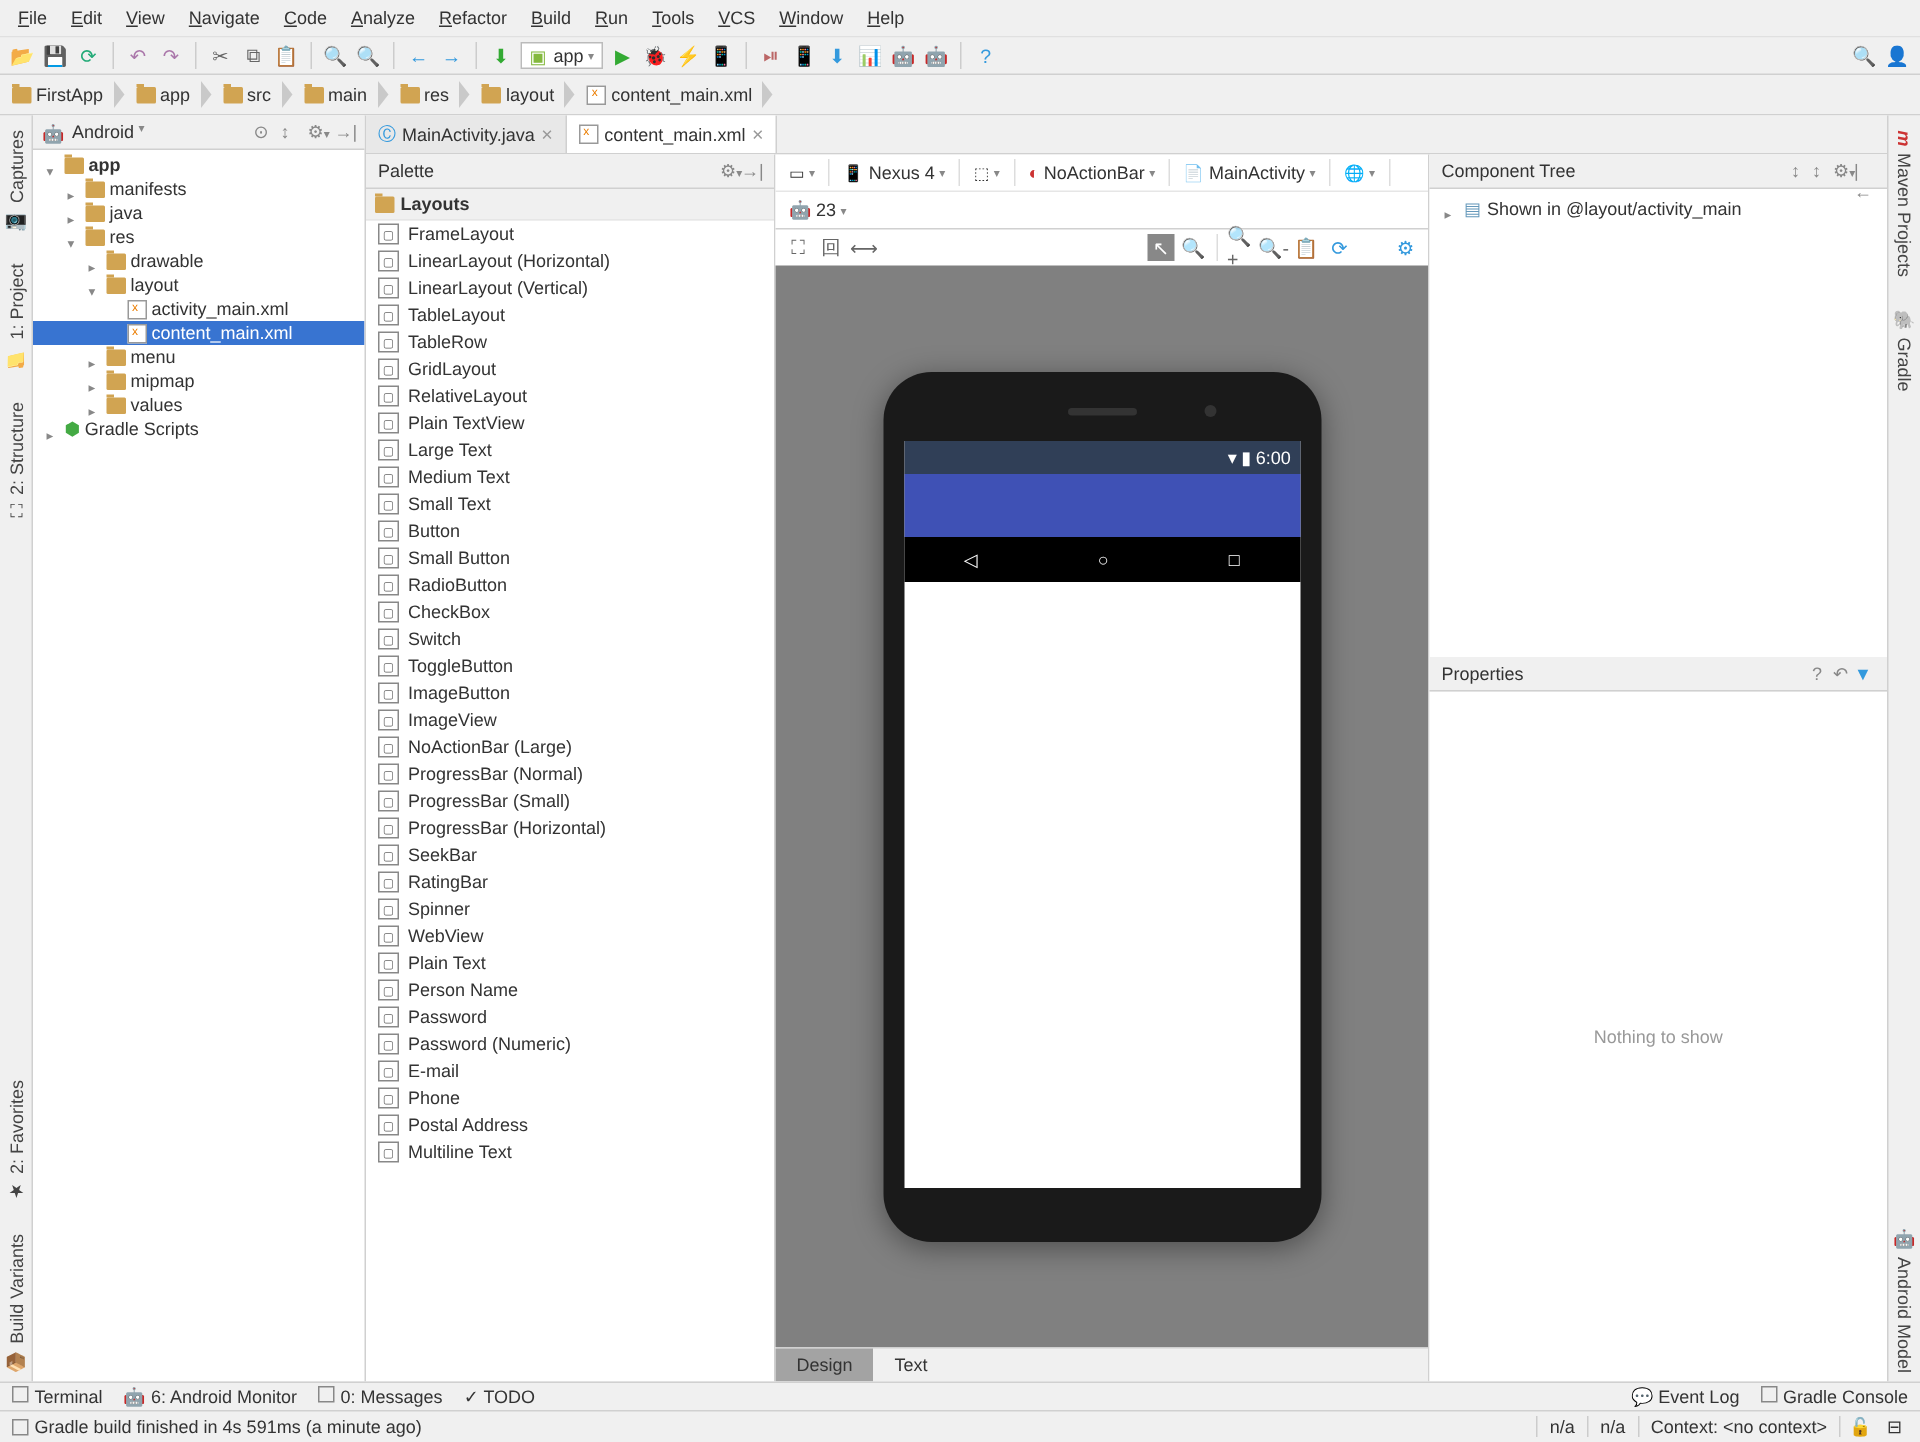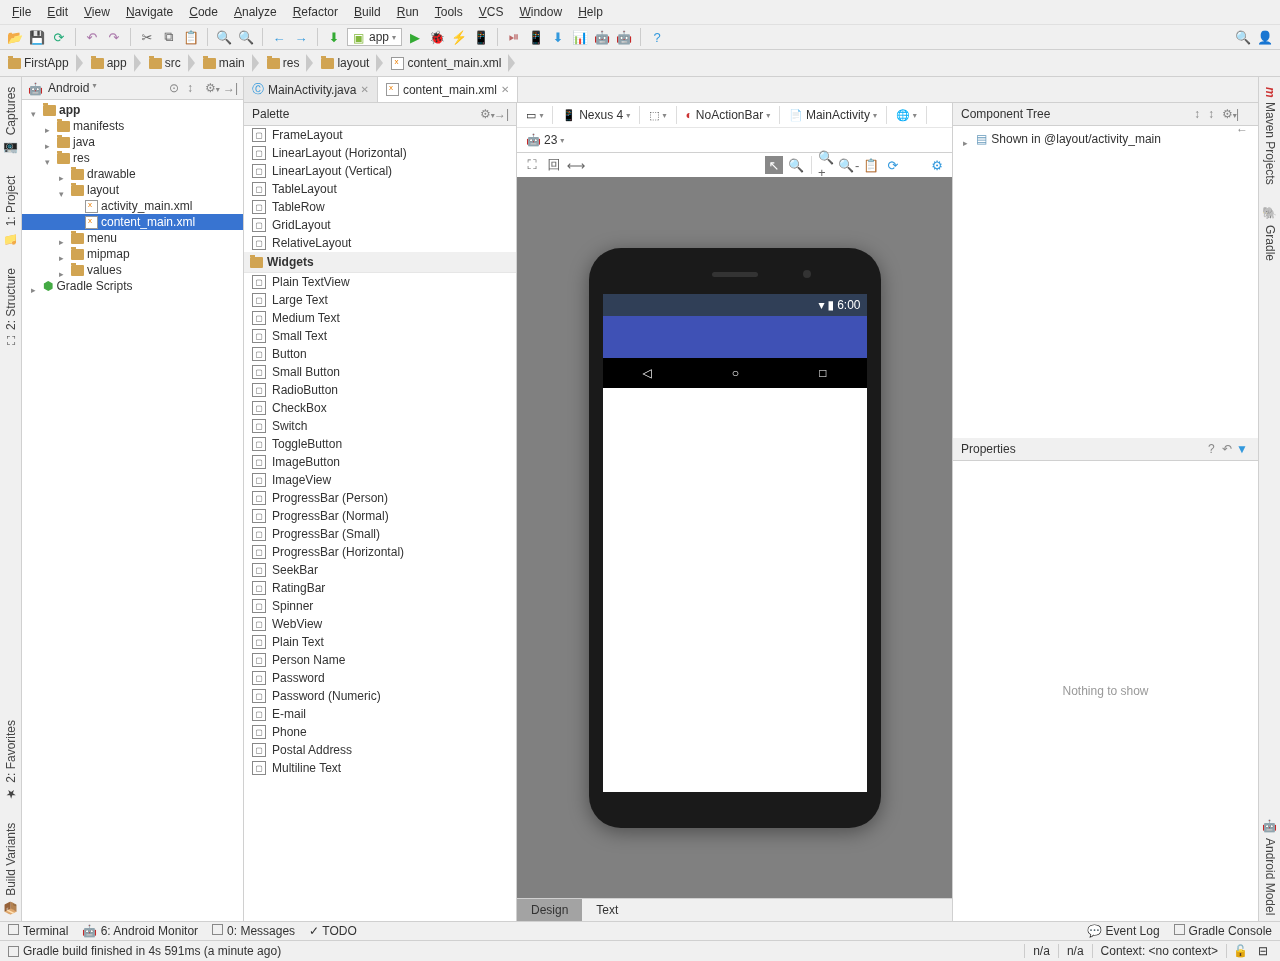--- a/index.html
+++ b/index.html
@@ -300,51 +300,51 @@
     <div class="editor-body">
 
       <div class="palette-pane">
         <div class="palette-head">
           <span>Palette</span>
           <span style="flex:1"></span>
           <span class="hdr-ico">⚙<span class="arrow-d">▾</span></span>
           <span class="hdr-ico">→|</span>
         </div>
         <div class="palette-list">
-            <div class="pal-item">
-              <span class="pal-ico">▢</span>
-              <span>FrameLayout</span>
-            </div>
-            <div class="pal-item">
-              <span class="pal-ico">▢</span>
-              <span>LinearLayout (Horizontal)</span>
-            </div>
-            <div class="pal-item">
-              <span class="pal-ico">▢</span>
-              <span>LinearLayout (Vertical)</span>
-            </div>
-            <div class="pal-item">
-              <span class="pal-ico">▢</span>
-              <span>TableLayout</span>
-            </div>
-            <div class="pal-item">
-              <span class="pal-ico">▢</span>
-              <span>TableRow</span>
-            </div>
-            <div class="pal-item">
-              <span class="pal-ico">▢</span>
-              <span>GridLayout</span>
-            </div>
-            <div class="pal-item">
-              <span class="pal-ico">▢</span>
-              <span>RelativeLayout</span>
-            </div>
             <div class="pal-group">
               <span class="folder-ico"></span>
-              <span>Widgets</span>
+              <span>Layouts</span>
+            </div>
+            <div class="pal-item">
+              <span class="pal-ico">▢</span>
+              <span>FrameLayout</span>
+            </div>
+            <div class="pal-item">
+              <span class="pal-ico">▢</span>
+              <span>LinearLayout (Horizontal)</span>
+            </div>
+            <div class="pal-item">
+              <span class="pal-ico">▢</span>
+              <span>LinearLayout (Vertical)</span>
+            </div>
+            <div class="pal-item">
+              <span class="pal-ico">▢</span>
+              <span>TableLayout</span>
+            </div>
+            <div class="pal-item">
+              <span class="pal-ico">▢</span>
+              <span>TableRow</span>
+            </div>
+            <div class="pal-item">
+              <span class="pal-ico">▢</span>
+              <span>GridLayout</span>
+            </div>
+            <div class="pal-item">
+              <span class="pal-ico">▢</span>
+              <span>RelativeLayout</span>
             </div>
             <div class="pal-item">
               <span class="pal-ico">▢</span>
               <span>Plain TextView</span>
             </div>
             <div class="pal-item">
               <span class="pal-ico">▢</span>
               <span>Large Text</span>
             </div>
             <div class="pal-item">
@@ -382,21 +382,21 @@
             <div class="pal-item">
               <span class="pal-ico">▢</span>
               <span>ImageButton</span>
             </div>
             <div class="pal-item">
               <span class="pal-ico">▢</span>
               <span>ImageView</span>
             </div>
             <div class="pal-item">
               <span class="pal-ico">▢</span>
-              <span>ProgressBar (Person)</span>
+              <span>NoActionBar (Large)</span>
             </div>
             <div class="pal-item">
               <span class="pal-ico">▢</span>
               <span>ProgressBar (Normal)</span>
             </div>
             <div class="pal-item">
               <span class="pal-ico">▢</span>
               <span>ProgressBar (Small)</span>
             </div>
             <div class="pal-item">

